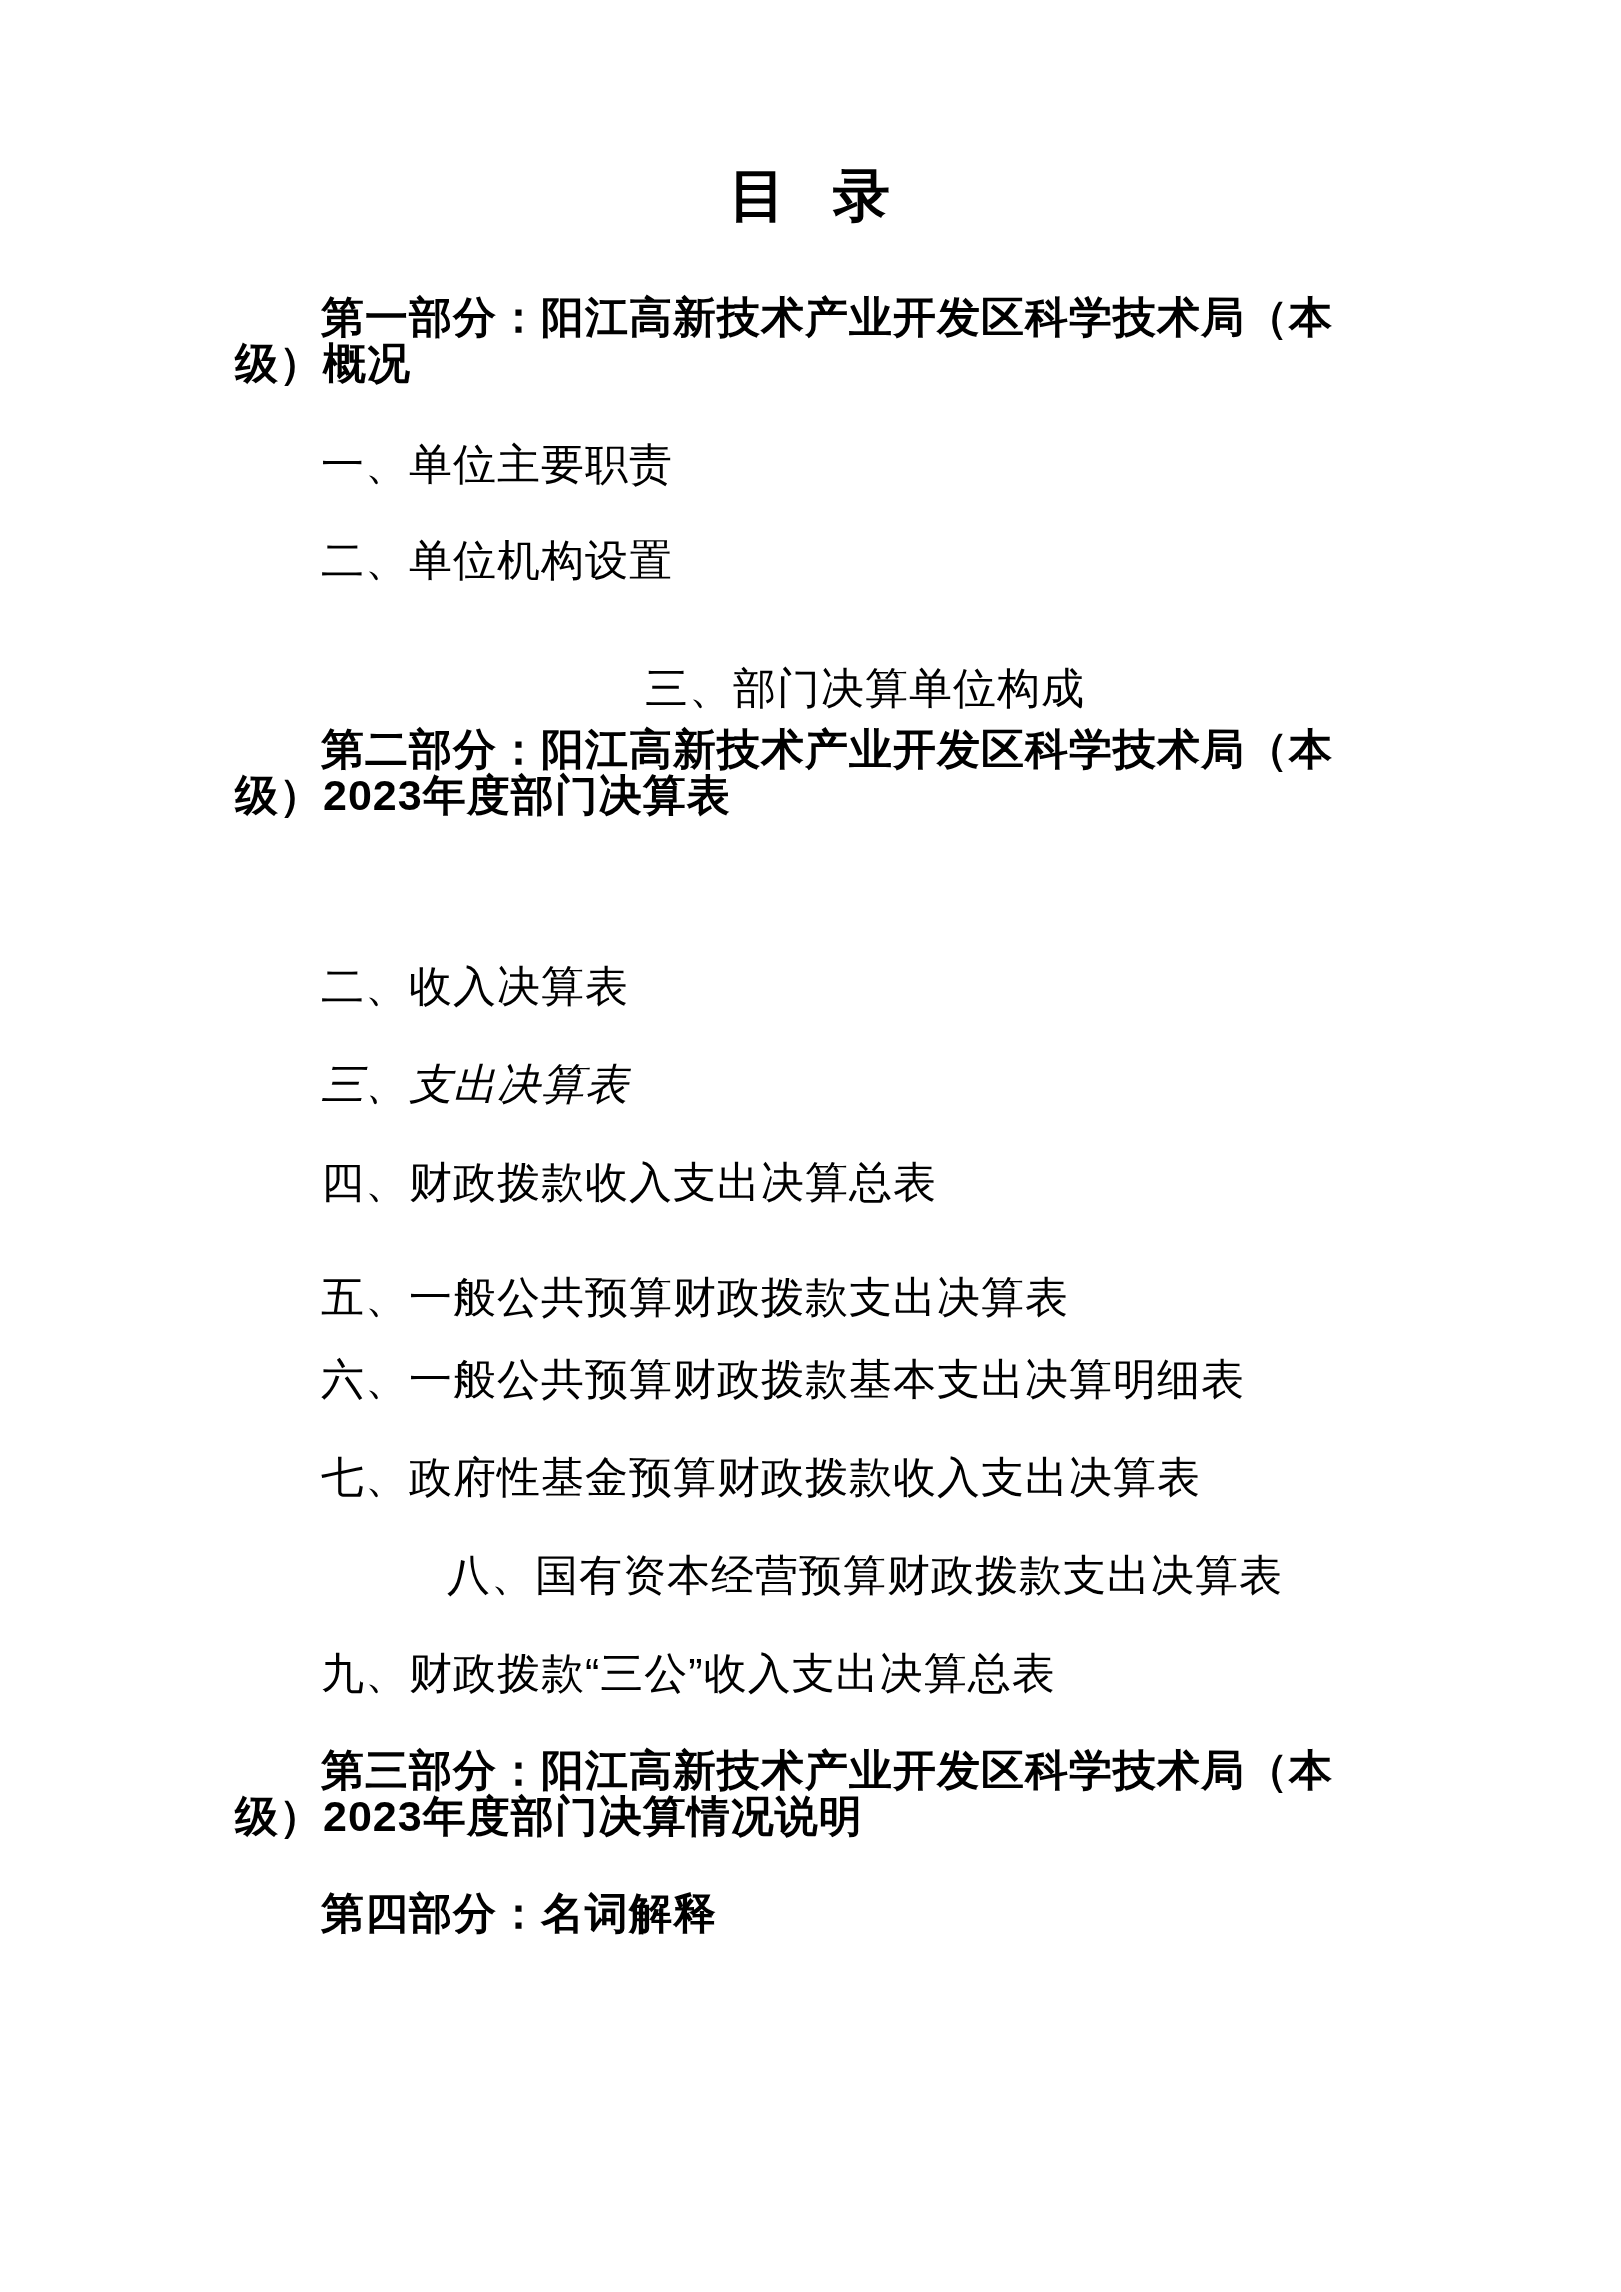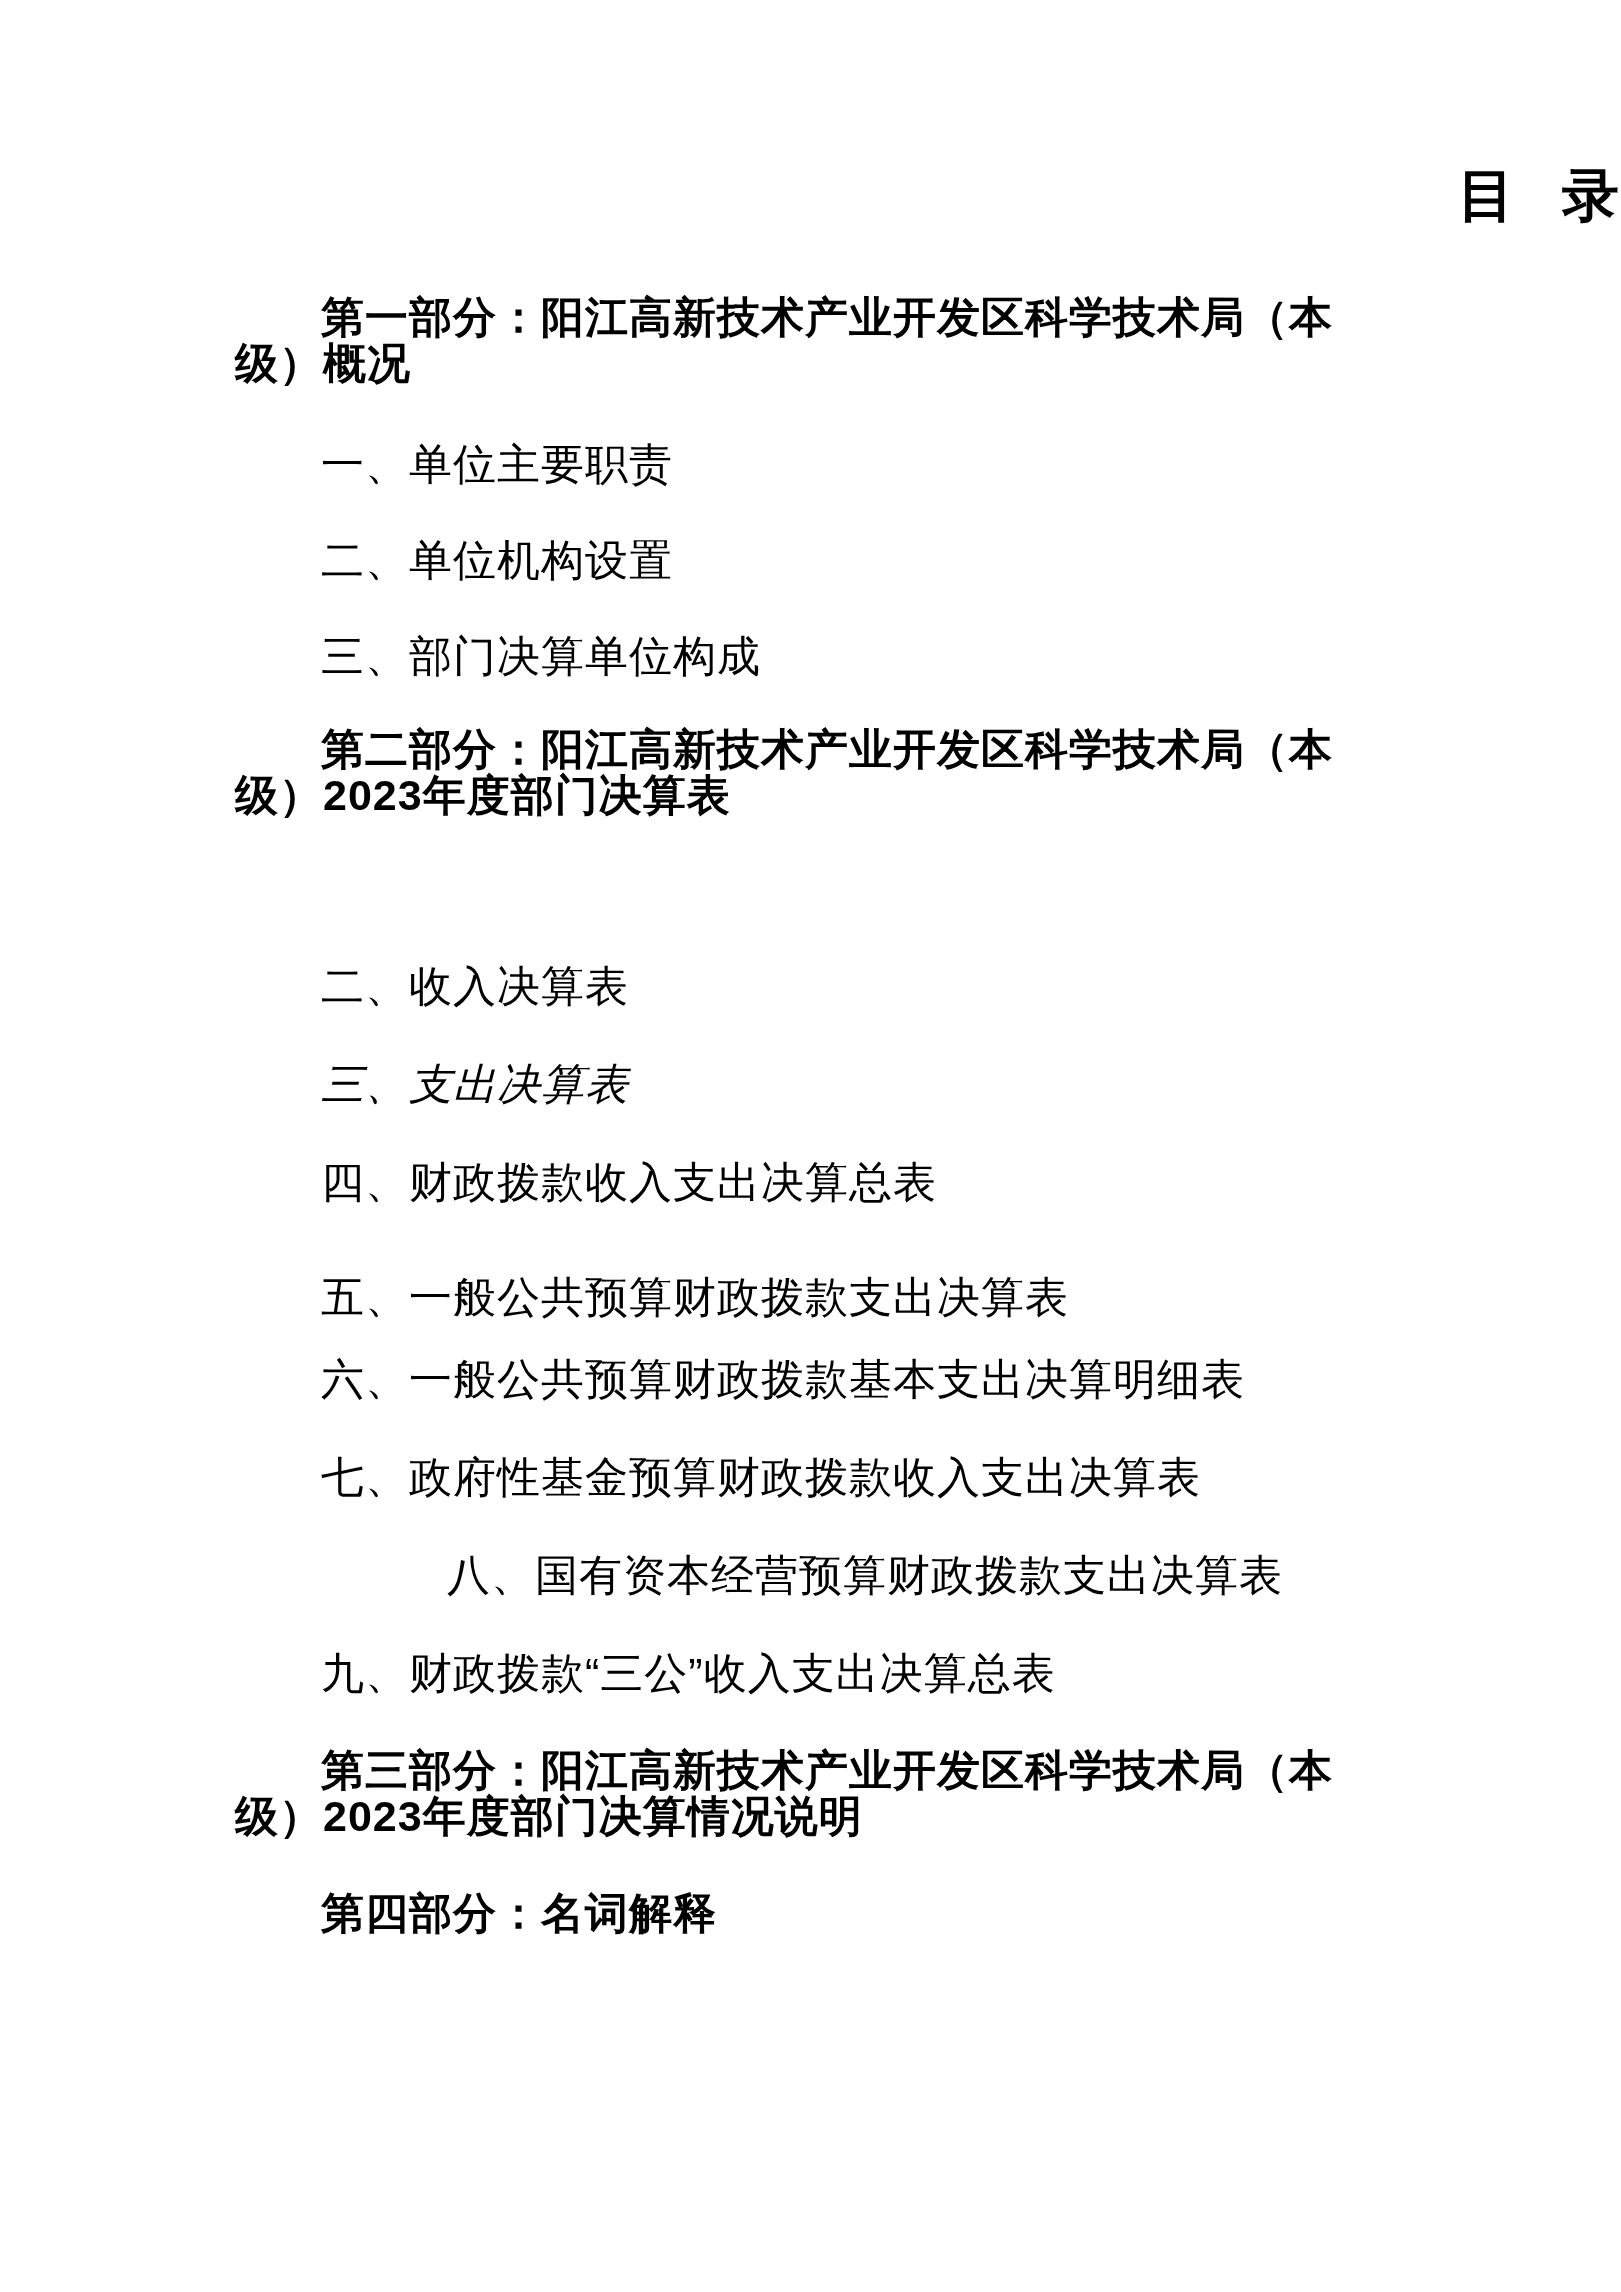--- a/index.html
+++ b/index.html
@@ -14,21 +14,21 @@
     background: #ffffff;
     color: #000000;
     font-family: "Liberation Sans", sans-serif;
     overflow: hidden;
   }
   .doc-title {
     position: absolute;
     top: 165px;
     left: 0;
     width: 1621px;
-    text-align: right;
+    text-align: center;
     font-size: 57px;
     line-height: 61px;
     font-weight: bold;
     word-spacing: 27.4px;
     letter-spacing: 2px;
     white-space: pre;
   }
   .heading {
     position: absolute;
     left: 235px;
@@ -57,21 +57,21 @@
 <body>
 
 <div class="page">
 
   <div class="doc-title">目 录</div>
 
   <div class="heading" style="top: 294px;"><span class="indent-line">第一部分：阳江高新技术产业开发区科学技术局（本</span><br><span>级）概况</span></div>
 
   <div class="toc-item" style="top: 442px;">一、单位主要职责</div>
   <div class="toc-item" style="top: 538px;">二、单位机构设置</div>
-  <div class="toc-item" style="top: 634px;">三、部门决算单位构成</div>
+  <div class="toc-item" style="top: 666px; text-align: center;">三、部门决算单位构成</div>
 
   <div class="heading" style="top: 726px;"><span class="indent-line">第二部分：阳江高新技术产业开发区科学技术局（本</span><br><span>级）2023年度部门决算表</span></div>
 
   <div class="toc-item" style="top: 964px;">二、收入决算表</div>
   <div class="toc-item" style="top: 1062px; font-style: italic;">三、支出决算表</div>
   <div class="toc-item" style="top: 1160px;">四、财政拨款收入支出决算总表</div>
   <div class="toc-item" style="top: 1266px; margin-top: 9px;">五、一般公共预算财政拨款支出决算表</div>
   <div class="toc-item" style="top: 1357px;">六、一般公共预算财政拨款基本支出决算明细表</div>
   <div class="toc-item" style="top: 1455px;">七、政府性基金预算财政拨款收入支出决算表</div>
   <div class="toc-item" style="top: 1553px; text-align: center;">八、国有资本经营预算财政拨款支出决算表</div>

